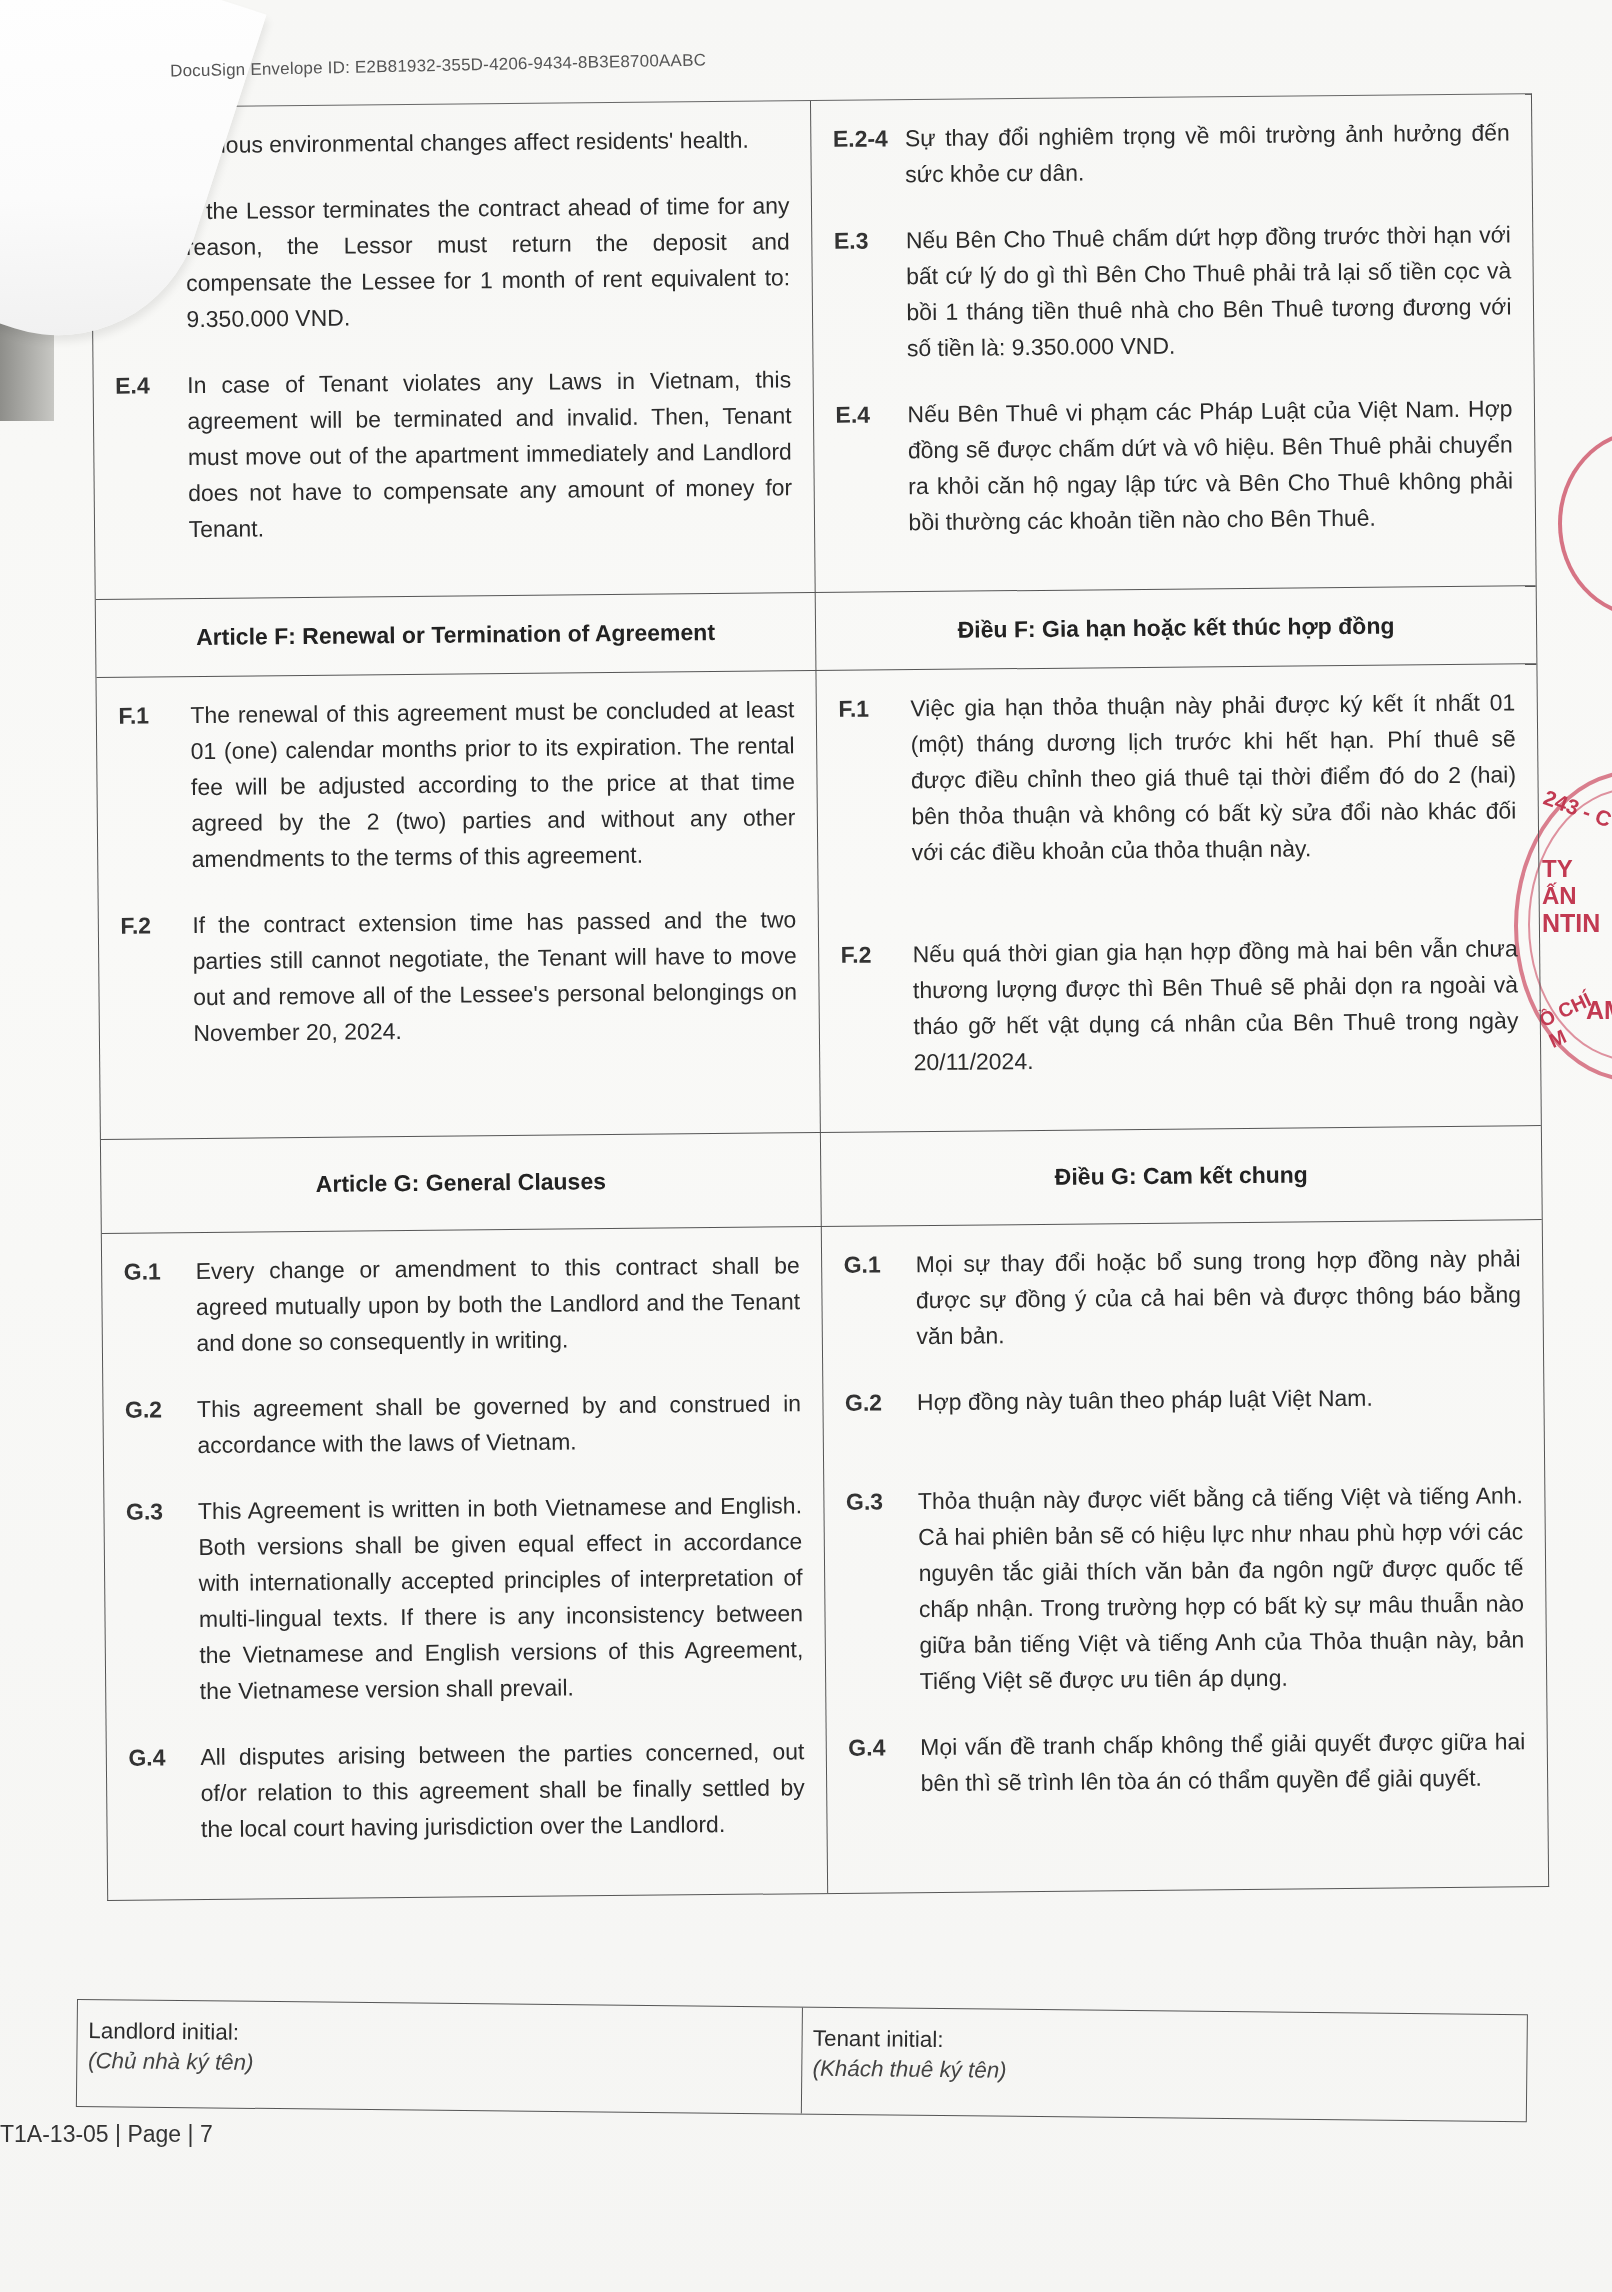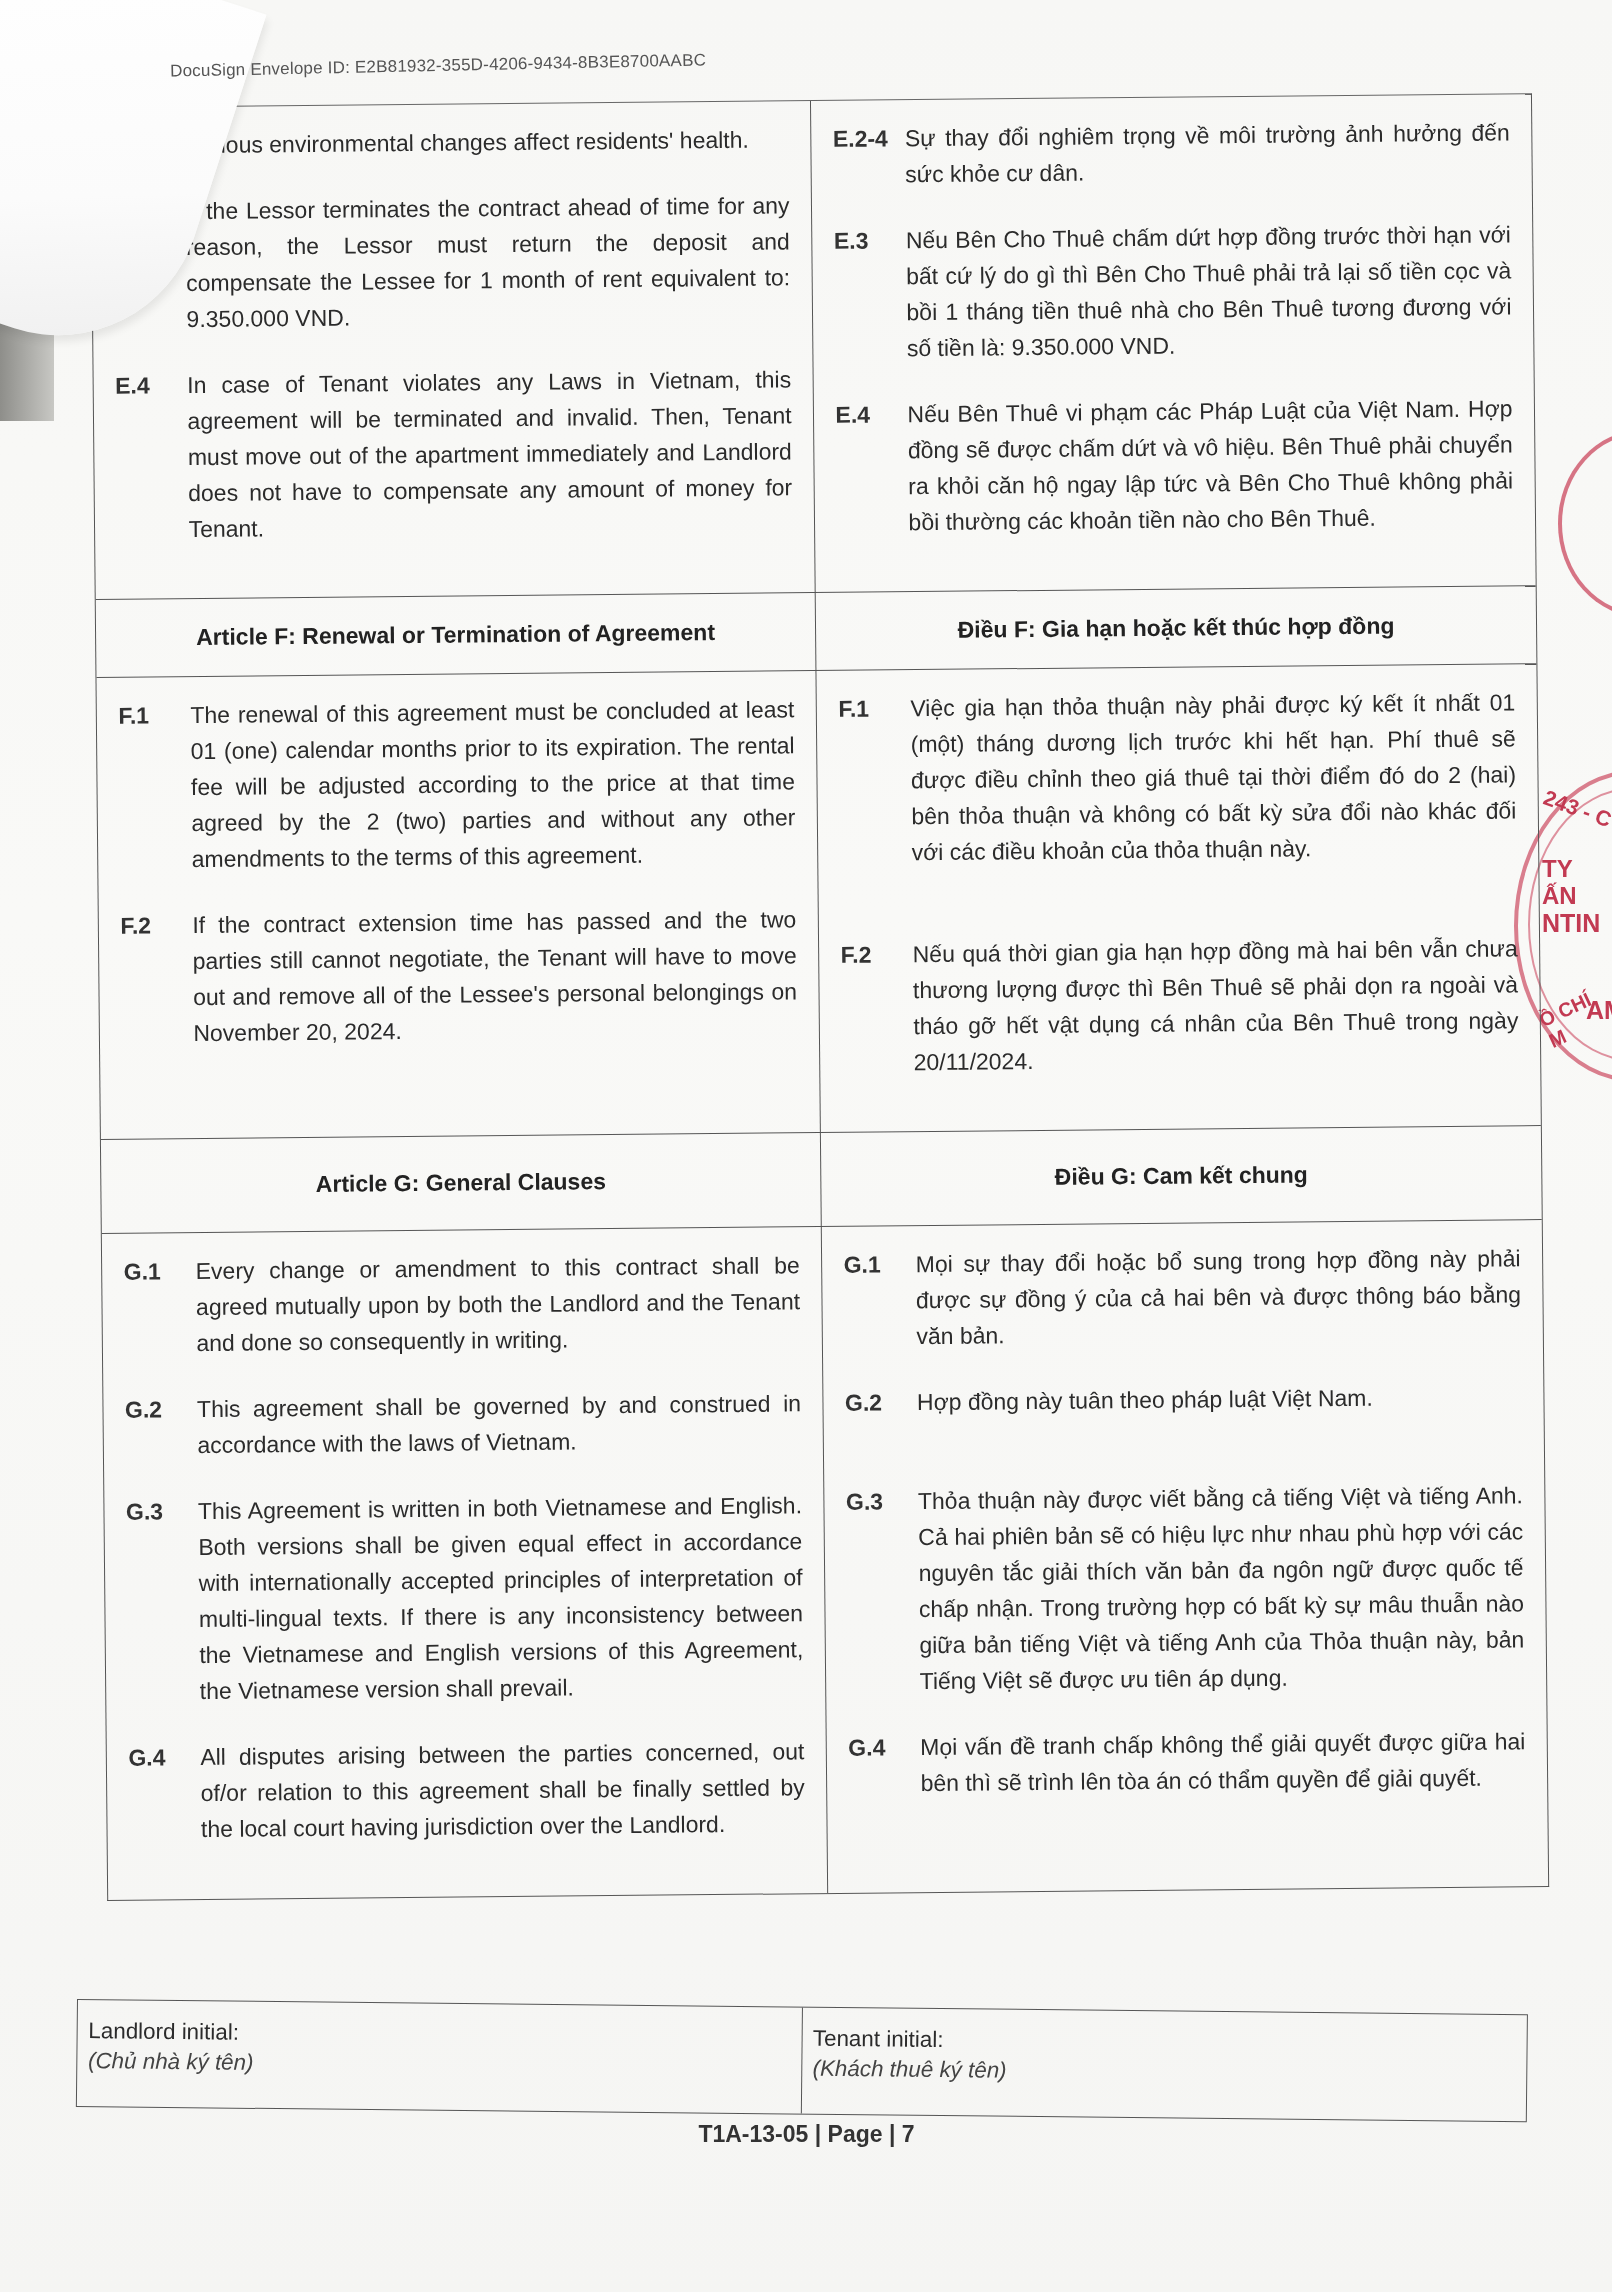--- a/index.html
+++ b/index.html
@@ -54,22 +54,22 @@
   .heading { font-weight: bold; font-size: 23px; color: #222; text-align: center; }
   .sig-table {
     position: absolute; left: 77px; top: 1999px; width: 1449px; height: 106px;
     border: 1.8px solid #555; display: flex;
     transform: rotate(0.6deg); transform-origin: top left;
   }
   .sig-cell { width: 50%; box-sizing: border-box; padding: 16px 10.7px; font-size: 22.4px; line-height: 30px; }
   .sig-cell.left { border-right: 1.8px solid #555; }
   .sig-cell .vi { font-style: italic; color: #444; }
   .footer {
-    position: absolute; left: 0; width: 100%; top: 2121px; text-align: center;
-    font-size: 23px; font-weight: bold; color: #333;
+    position: absolute; left: 0; width: 100%; top: 2121px; 
+    font-size: 23px; font-weight: normal; color: #333;
   }
   .stamp-arc1 {
     position: absolute; left: 1558px; top: 430px; width: 161px; height: 179px;
     border: 4.5px solid rgba(200,60,85,0.7); border-radius: 50%;
     border-right-color: transparent;
   }
   .stamp-arc2 {
     position: absolute; left: 1514px; top: 770px; width: 233px; height: 304px;
     border: 4.5px solid rgba(200,60,85,0.65); border-radius: 50%;
   }

